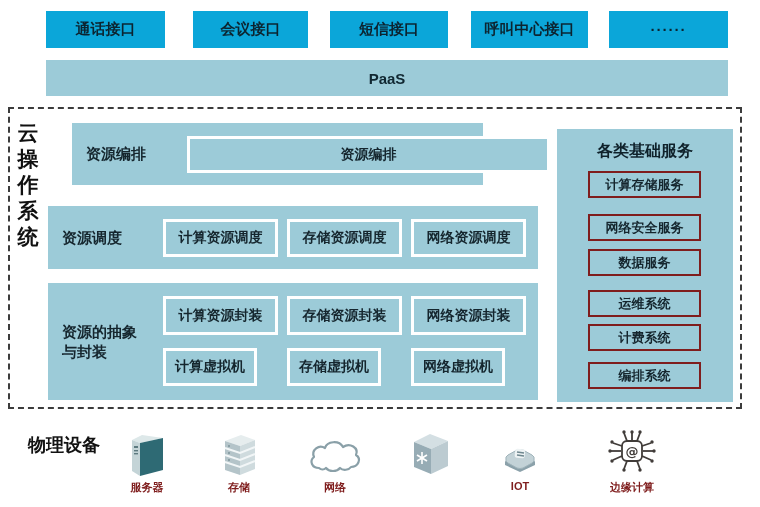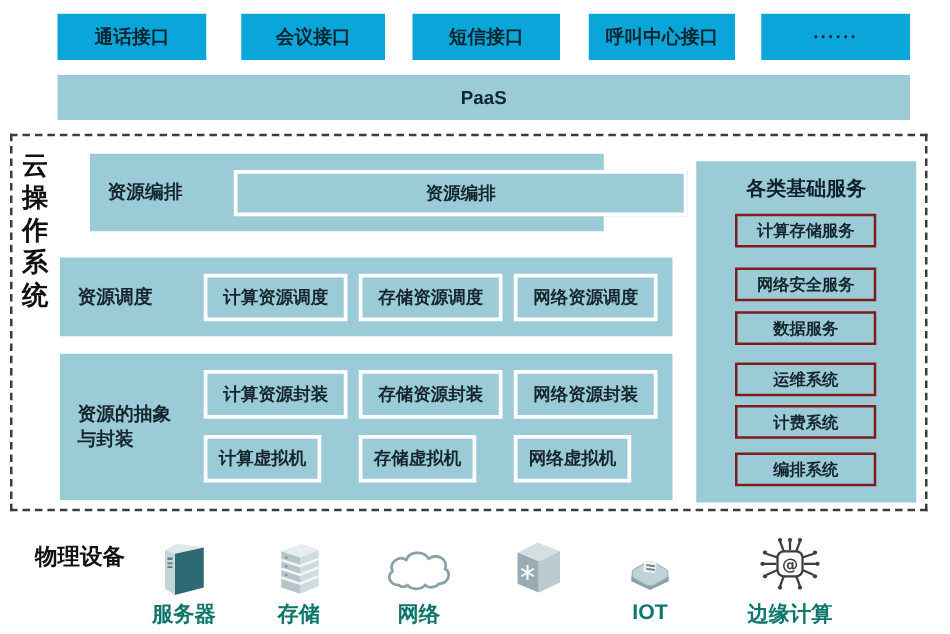--- a/index.html
+++ b/index.html
@@ -52,21 +52,21 @@
   .svc-header{position:absolute;top:12px;left:0;width:100%;text-align:center;font-size:16px;font-weight:bold;color:#0f222b;}
   .svc-box{
     position:absolute;left:31px;width:113px;height:27px;background:#9ccbd8;border:2px solid #7f1d1d;box-sizing:border-box;
     display:flex;align-items:center;justify-content:center;font-size:13px;font-weight:bold;color:#15262e;white-space:nowrap;
   }
   .s1{top:42px}.s2{top:85px}.s3{top:120px}.s4{top:161px}.s5{top:195px}.s6{top:233px}
   
   .phys-label{position:absolute;left:28px;top:433px;font-size:18px;font-weight:bold;color:#121212;}
   .device{position:absolute;top:427px;width:96px;text-align:center;}
   .device .icon{height:50px;display:flex;align-items:flex-end;justify-content:center;}
-  .device .dlabel{margin-top:3px;font-size:17px;font-weight:bold;color:#0f766e;white-space:nowrap;}
+  .device .dlabel{margin-top:3px;font-size:11px;font-weight:bold;color:#7f1d1d;white-space:nowrap;}
   .d1{left:99px}.d2{left:191px}.d3{left:287px}.d4{left:383px}.d5{left:472px}.d6{left:584px}
 </style>
 </head>
 <body>
 
 <div id="canvas">
 
   <div class="api-btn b1">通话接口</div>
   <div class="api-btn b2">会议接口</div>
   <div class="api-btn b3">短信接口</div>

